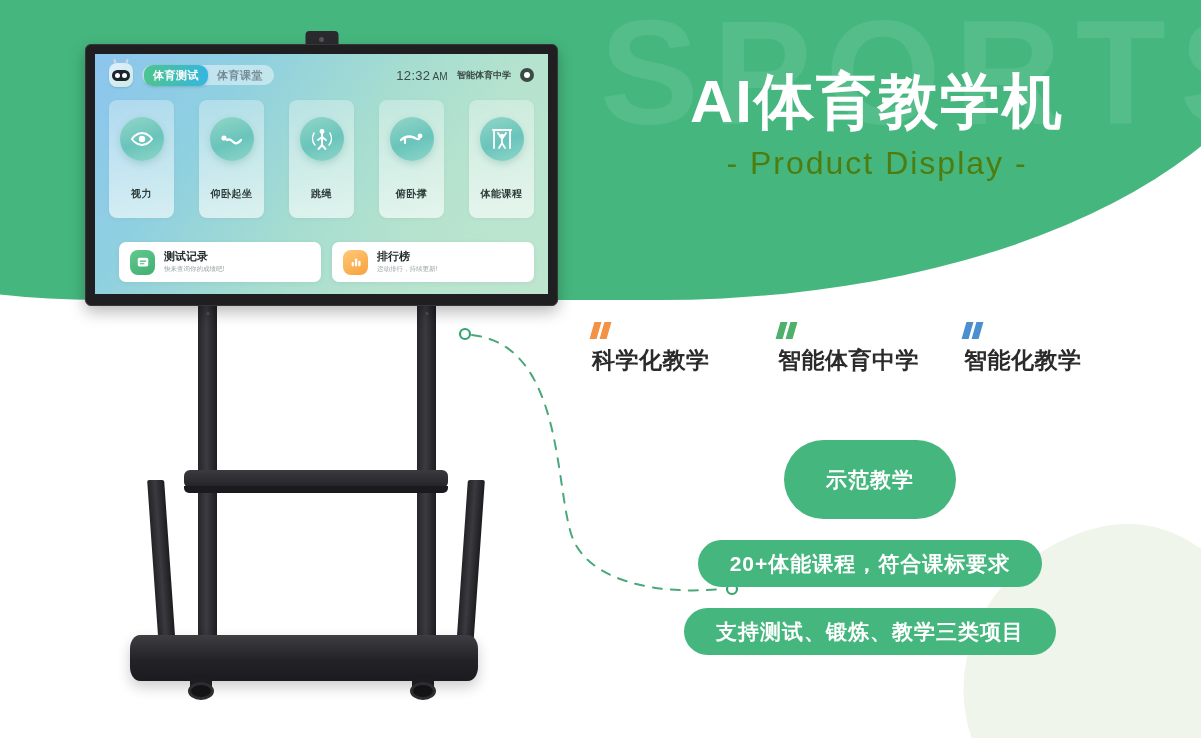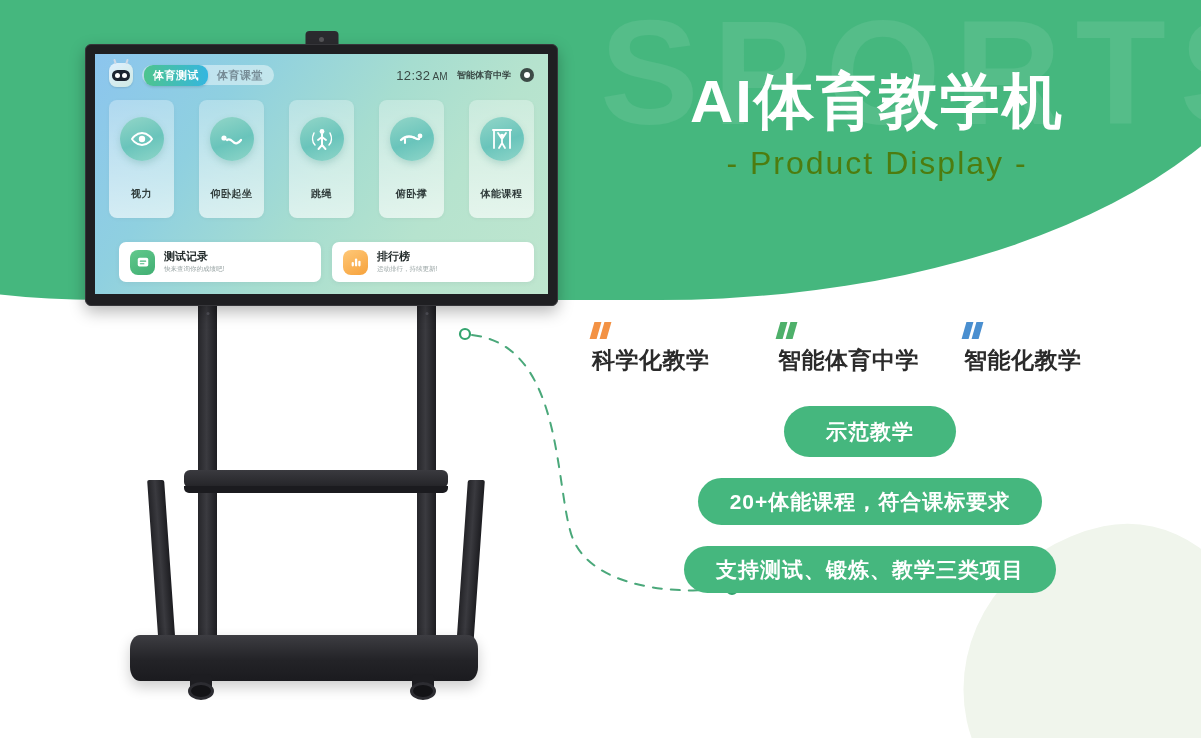--- a/index.html
+++ b/index.html
@@ -179,21 +179,21 @@
 
   
   .pills{position:absolute;left:560px;top:406px;width:620px;z-index:6;}
   .pill-row{display:flex;justify-content:center;margin-bottom:21px;}
   .pill{
     background:#45b77e;color:#ffffff;border-radius:999px;
     font-size:21px;font-weight:bold;letter-spacing:1px;
     display:flex;align-items:center;justify-content:center;
     height:47px;padding:0 32px;white-space:nowrap;
   }
-  .pill.p1{padding:2px 42px;}
+  .pill.p1{padding:16px 42px;margin-top:34px;}
 </style>
 </head>
 <body>
 
 <div class="stage">
 
   <div class="blob-br"></div>
 
   <div class="bg-green">
     <div class="bg-green-inner">

